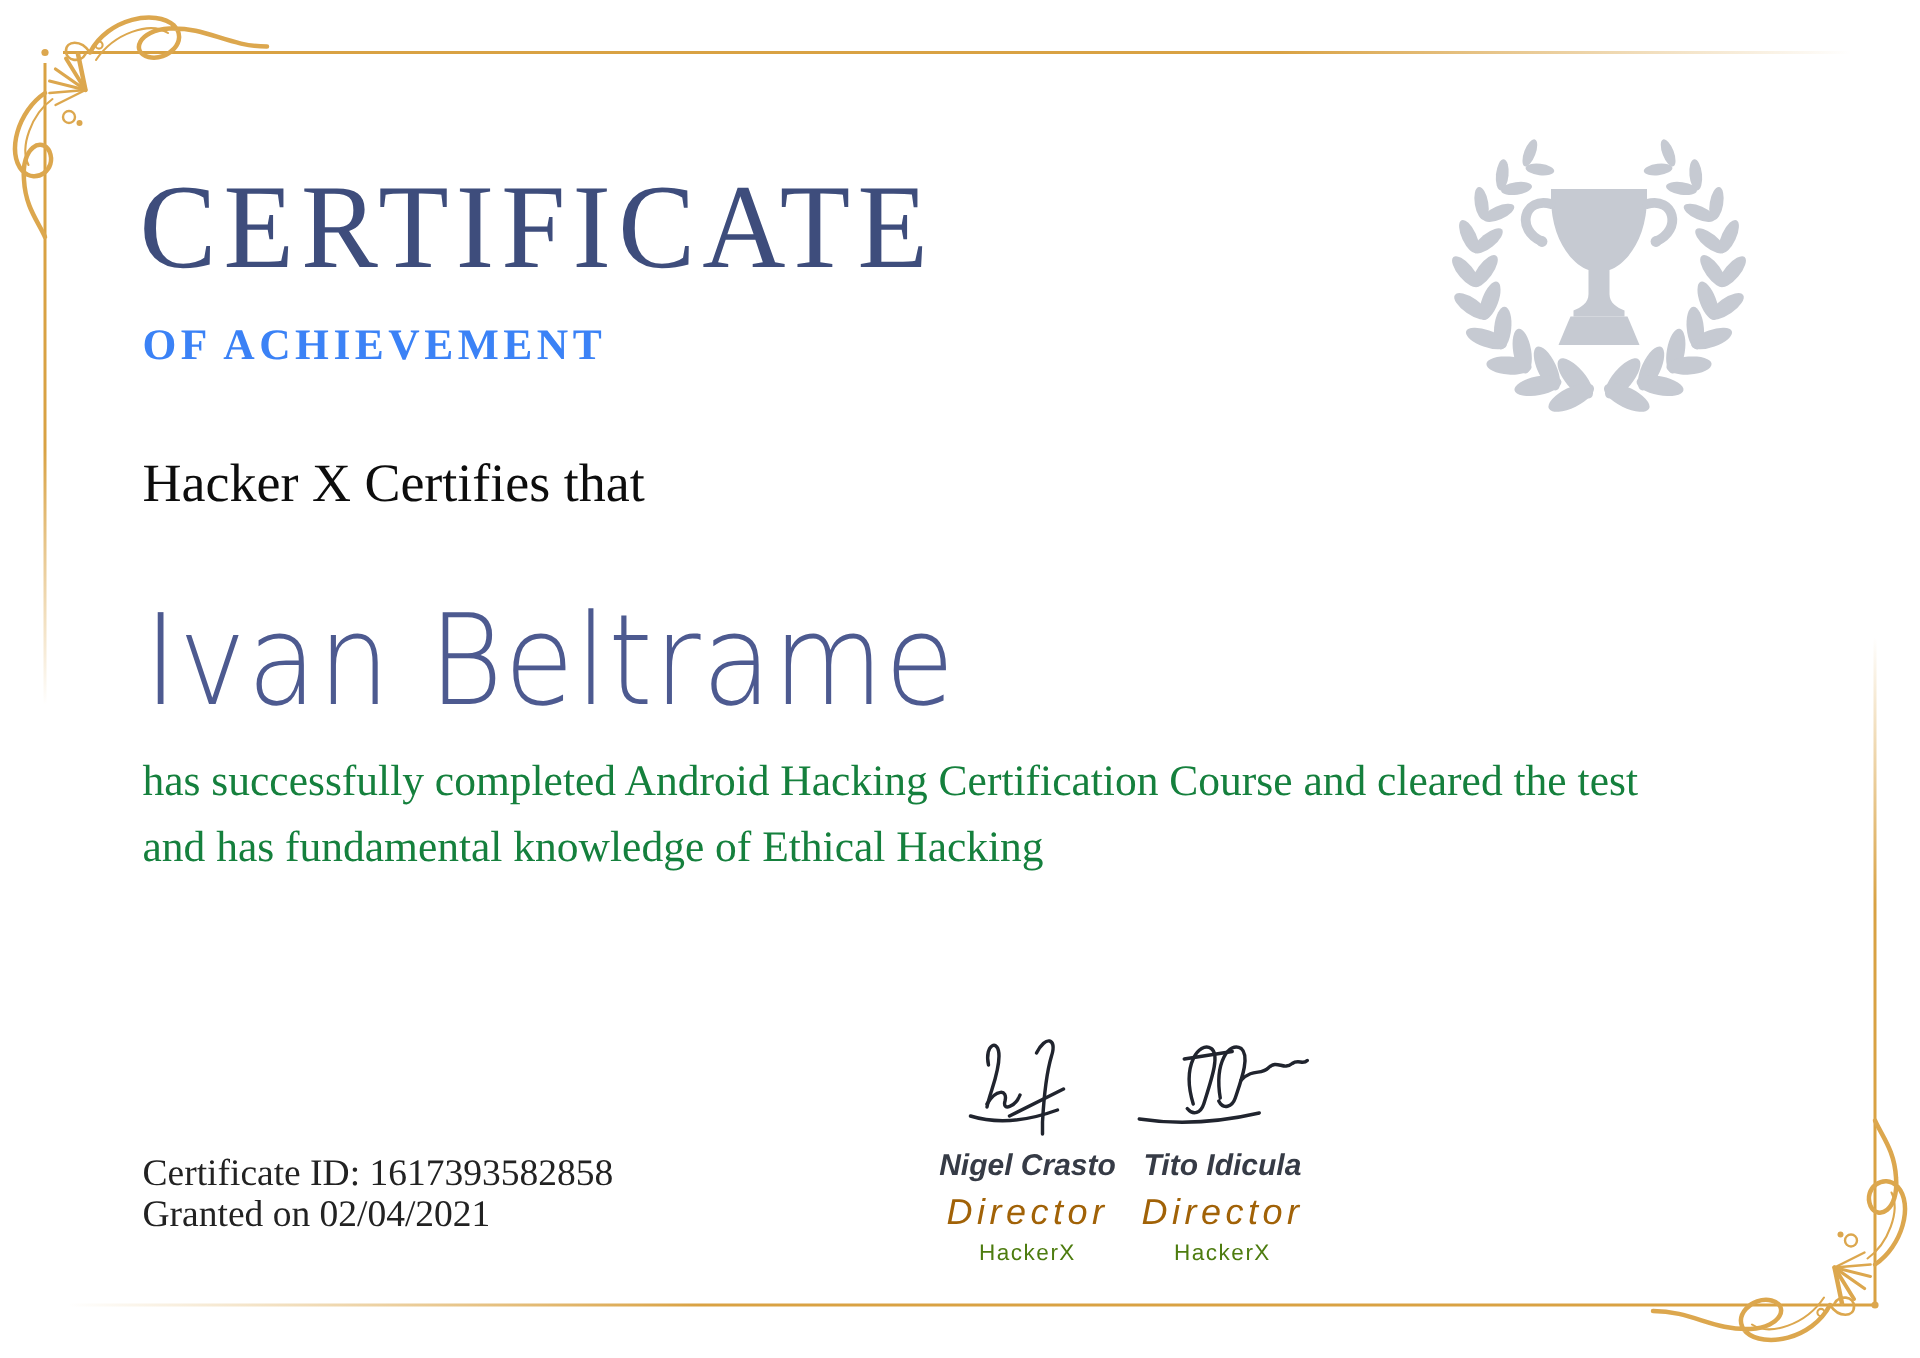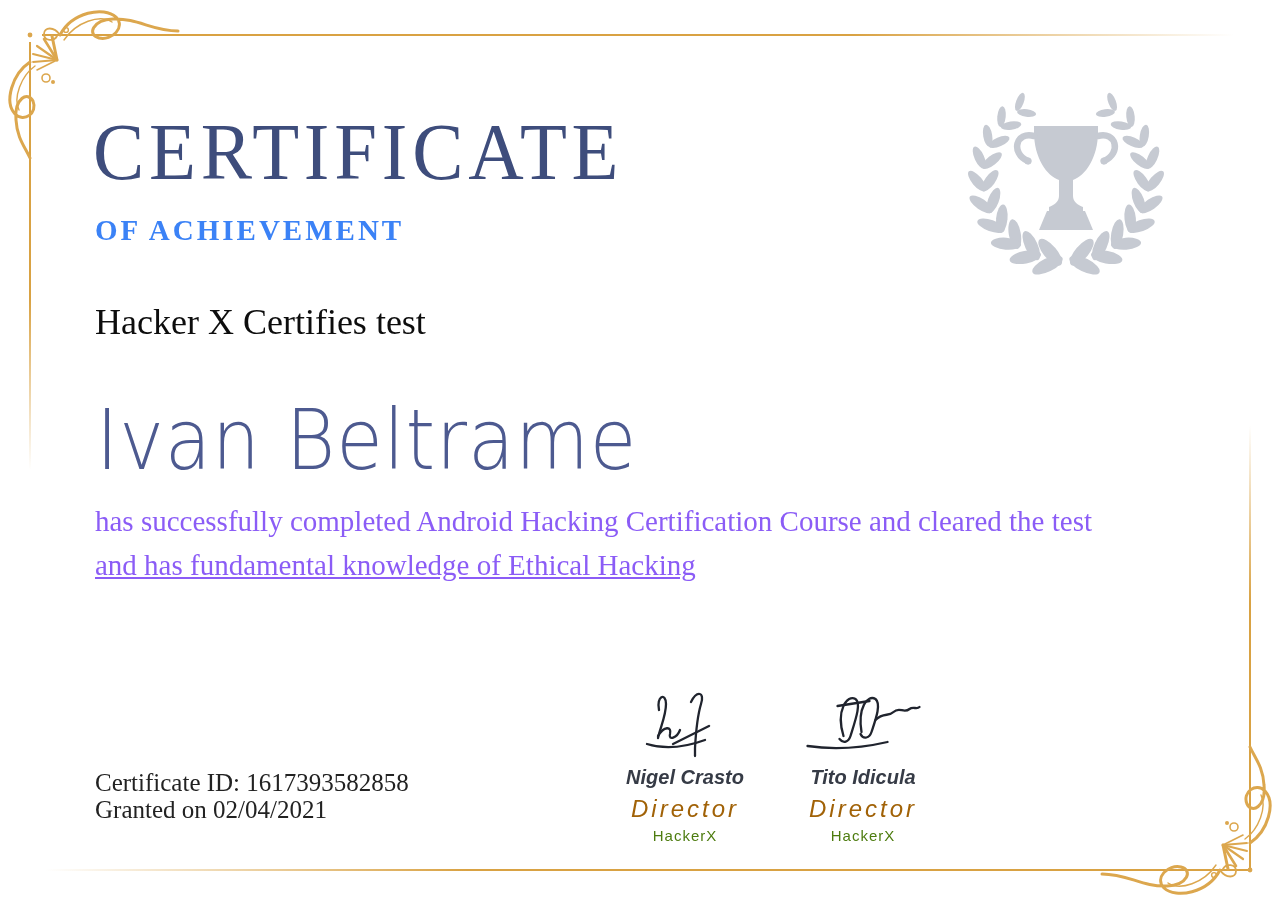--- a/index.html
+++ b/index.html
@@ -23,32 +23,32 @@
   .flourish.br{left:1100px;top:730px;transform:rotate(180deg);}
 
   
   .title{left:93px;top:112px;font-size:80px;letter-spacing:5px;color:#3e4d7c;
          line-height:1;transform:scaleX(0.96);transform-origin:left;}
   .subtitle{left:95px;top:214px;font-size:29px;font-weight:bold;letter-spacing:3px;color:#3b82f6;}
   .intro{left:95px;top:301px;font-size:36px;color:#0d0d0d;}
   .recipient{left:96px;top:398px;font-size:84px;font-weight:200;color:#4d5a90;
              font-family:"DejaVu Sans", sans-serif;line-height:1;
              transform:scaleX(0.9);transform-origin:left;letter-spacing:1px;}
-  .bodyline{left:95px;font-size:29px;color:#8b5cf6;}
+  .bodyline{left:95px;font-size:29px;color:#15803d;}
   .bodyline.l1{top:505px;}
-  .bodyline.l2{top:549px;text-decoration:underline;}
+  .bodyline.l2{top:549px;}
 
   
   .certmeta{left:95px;font-size:25px;color:#222;font-family:Liberation Serif, serif;}
   .certmeta.id{top:769px;}
   .certmeta.granted{top:796px;}
 
   .sig-col{position:absolute;width:170px;top:686px;text-align:center;}
   .sig-col.c1{left:600px;}
-  .sig-col.c2{left:778px;}
+  .sig-col.c2{left:730px;}
   .sig-img{height:76px;display:flex;align-items:flex-end;justify-content:center;}
   .sig-name{font-family:"Liberation Sans", sans-serif;font-weight:bold;font-size:20px;
             color:#363b46;margin-top:4px;font-style:italic;}
   .sig-role{font-family:"Liberation Sans", sans-serif;font-size:24px;letter-spacing:3px;
             color:#a16207;margin-top:6px;font-style:italic;}
   .sig-org{font-family:"Liberation Sans", sans-serif;font-size:15px;letter-spacing:1px;
            color:#4d7c0f;margin-top:4px;}
 
   .wreath{position:absolute;left:954px;top:70px;width:224px;height:216px;}
 </style>
@@ -156,21 +156,21 @@
     <path d="M32 -42 C50 -47 56 -25 38 -17"></path>
   </g>
   <g fill="#c6cad2">
     <circle cx="-38" cy="-17" r="3.6"></circle>
     <circle cx="38" cy="-17" r="3.6"></circle>
   </g>
 </svg>
 
 <div class="abs title">CERTIFICATE</div>
 <div class="abs subtitle">OF ACHIEVEMENT</div>
-<div class="abs intro">Hacker X Certifies test</div>
+<div class="abs intro">Hacker X Certifies that</div>
 <div class="abs recipient">Ivan Beltrame</div>
 <div class="abs bodyline l1">has successfully completed Android Hacking Certification Course and cleared the test</div>
 <div class="abs bodyline l2">and has fundamental knowledge of Ethical Hacking</div>
 
 <div class="abs certmeta id">Certificate ID: 1617393582858</div>
 <div class="abs certmeta granted">Granted on 02/04/2021</div>
 
 <div class="sig-col c1">
   <div class="sig-img">
     <svg width="110" height="76" viewBox="0 0 100 76">

